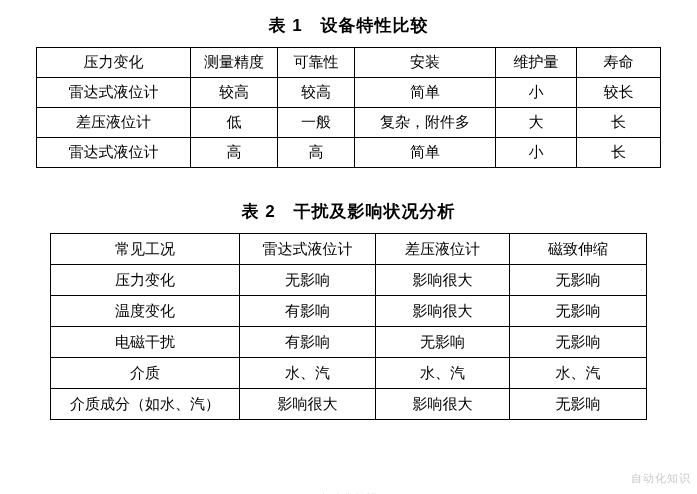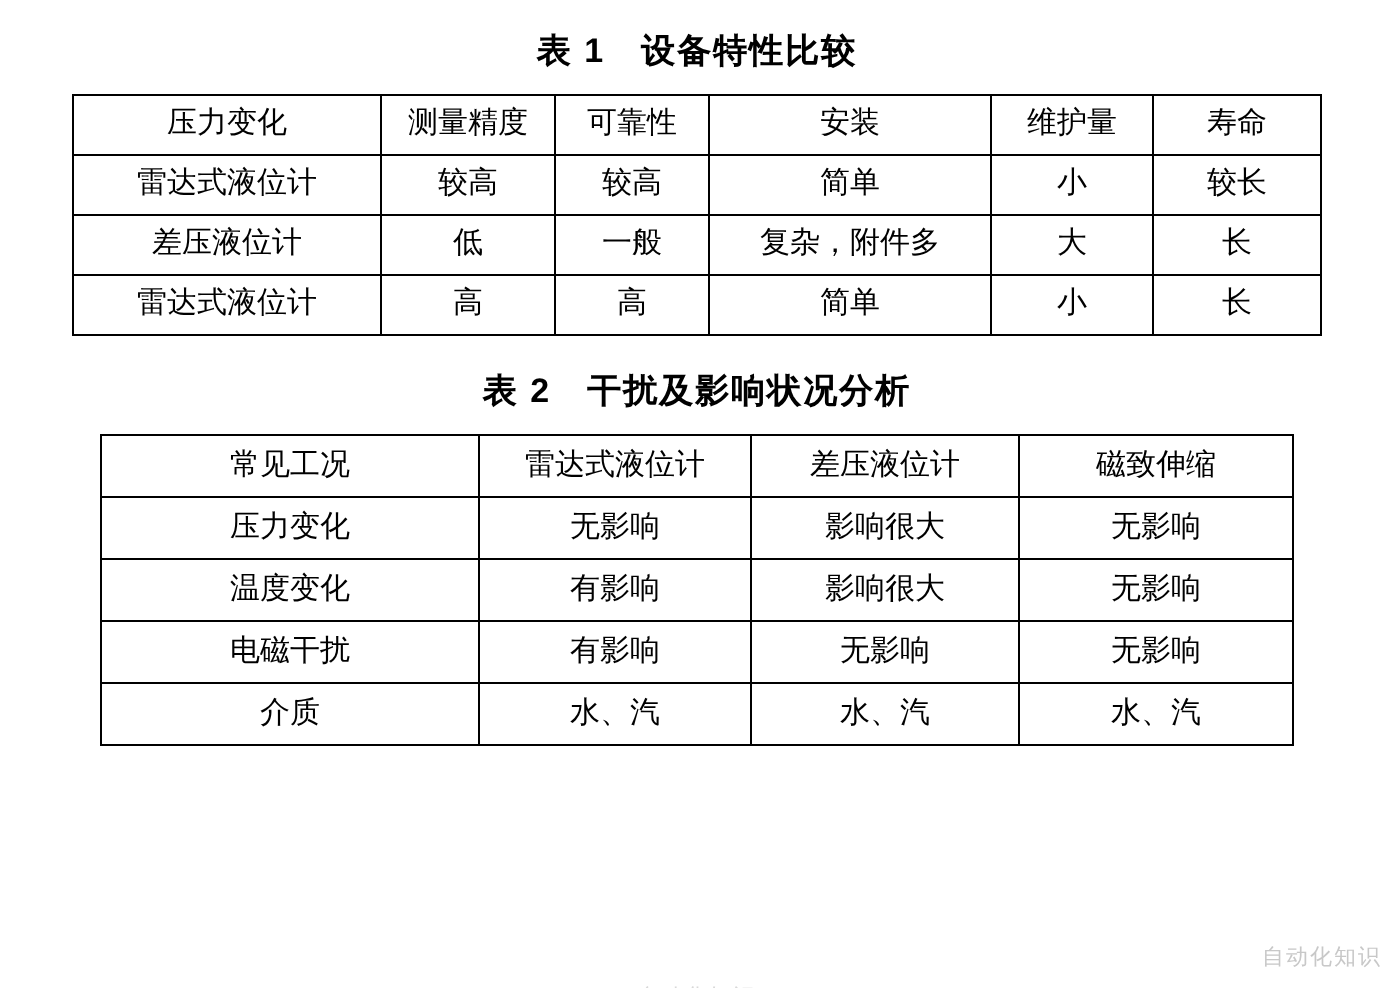--- a/index.html
+++ b/index.html
@@ -23,21 +23,21 @@
   }
 
   .table-title {
     text-align: center;
     font-weight: bold;
     font-size: 17px;
     letter-spacing: 1px;
   }
 
   #title1 { margin-top: 14px; }
-  #title2 { margin-top: 16px; }
+  #title2 { margin-top: 32px; }
 
   .tbl-wrap {
     display: flex;
     justify-content: center;
     margin-top: 10px;
   }
 
   table {
     border-collapse: collapse;
     table-layout: fixed;
@@ -164,20 +164,26 @@
           <td class="d1">有影响</td>
           <td class="d2">无影响</td>
           <td class="d3">无影响</td>
         </tr>
         <tr>
           <td class="d0">介质</td>
           <td class="d1">水、汽</td>
           <td class="d2">水、汽</td>
           <td class="d3">水、汽</td>
         </tr>
+        <tr>
+          <td class="d0">介质成分（如水、汽）</td>
+          <td class="d1">影响很大</td>
+          <td class="d2">影响很大</td>
+          <td class="d3">无影响</td>
+        </tr>
       </tbody>
     </table>
   </div>
 
   <div class="watermark">自动化知识</div>
   <div class="watermark2">自动化知识</div>
 
 </div>
 
 </body></html>

